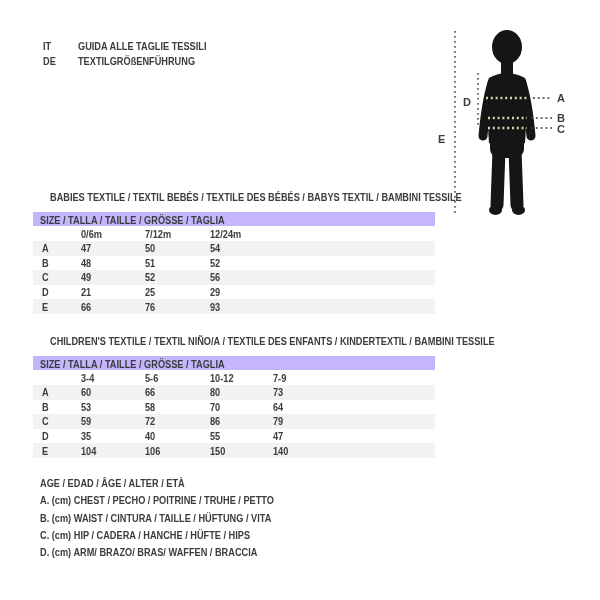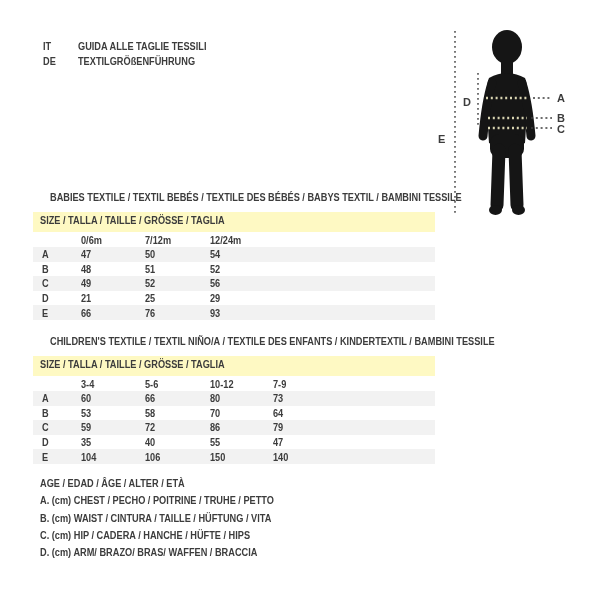--- a/index.html
+++ b/index.html
@@ -17,21 +17,21 @@
   .lang-code .txt{transform-origin:0 50%;}
 
   
   .figure{position:absolute;left:430px;top:10px;width:170px;height:210px;}
 
   
   .section-title{position:absolute;left:50px;height:13px;line-height:13px;}
 
   
   .size-table{position:absolute;left:33px;width:402px;}
-  .bar{height:20px;line-height:16px;background:#fef9c3;padding-left:7px;}
+  .bar{height:14px;line-height:16px;background:#c4b5fd;padding-left:7px;}
   .grid-row{display:grid;grid-template-columns:48px 64px 65px 63px 63px 1fr;align-items:center;height:14.6px;}
   .grid-row.colhead{height:15px;}
   .grid-row .lbl{padding-left:9px;}
   .grid-row.alt{background:#f2f2f2;}
 
   
   .legend{position:absolute;left:40px;top:475px;}
   .legend-line{height:17.3px;line-height:17.3px;}
 
   

